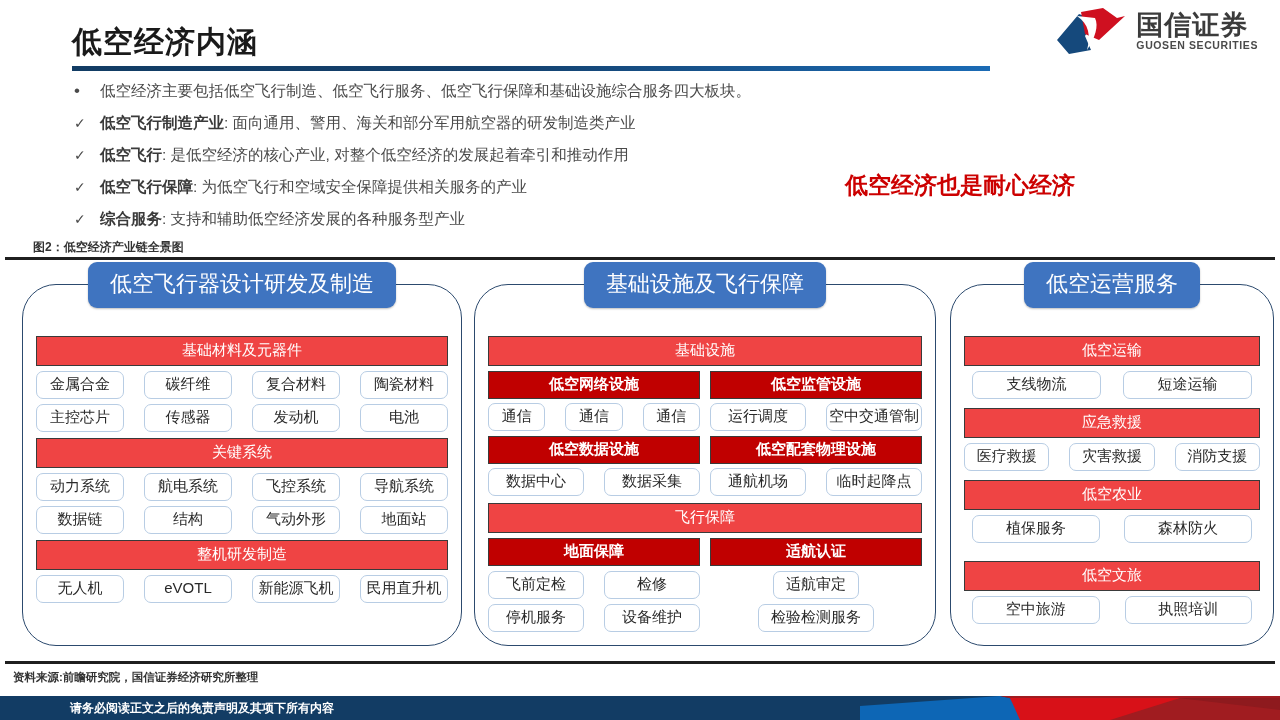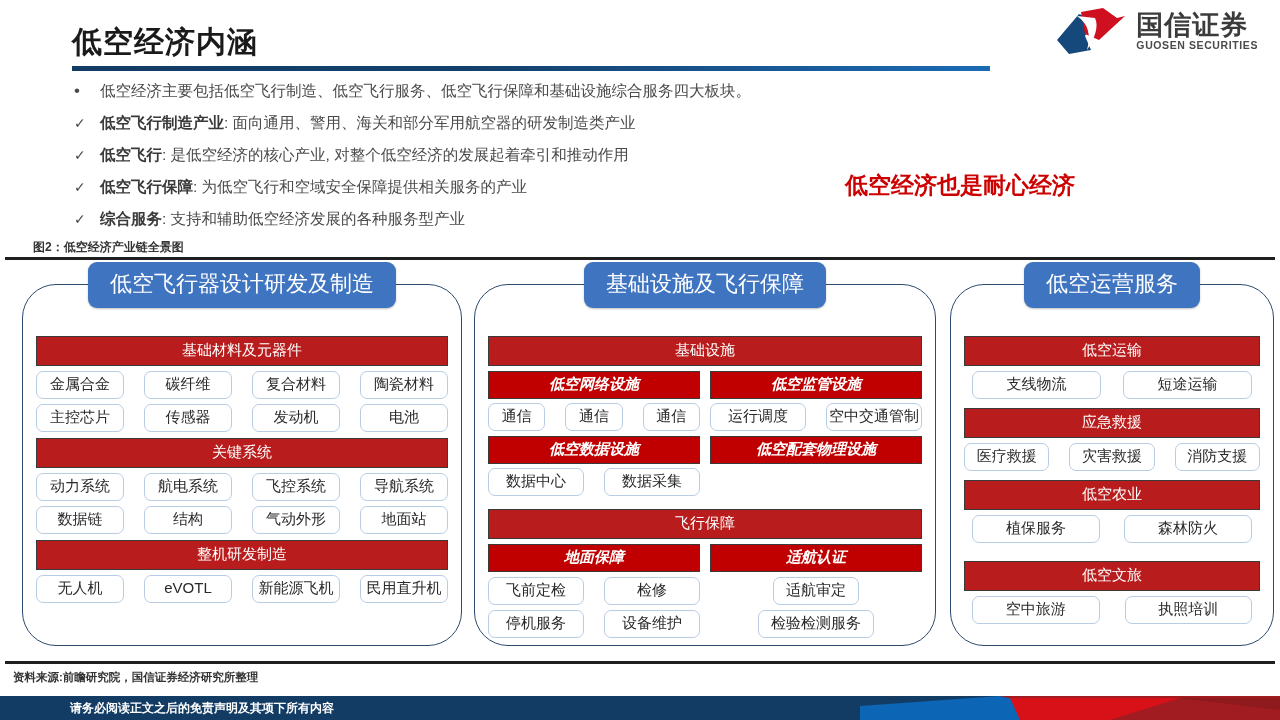--- a/index.html
+++ b/index.html
@@ -62,29 +62,28 @@
   .col-badge{
     position:absolute; top:-22px; left:50%; transform:translateX(-50%);
     background:#3f74c0; border-radius:9px;
     color:#ffffff; font-size:22px; font-weight:normal;
     padding:7px 22px 9px; white-space:nowrap; z-index:5;
     box-shadow:0 1px 2px rgba(0,0,0,.25);
   }
   .col-body{ position:absolute; left:0; right:0; top:52px; bottom:10px; padding:0 14px; }
 
   .band{
-    background:#b91c1c; border:1.4px solid #3a3a3a;
+    background:#ef4444; border:1.4px solid #3a3a3a;
     color:#fff; font-size:15px; text-align:center;
     padding:4px 0 5px; margin-bottom:5px;
   }
   .rband{
     background:#c00000; border:1.4px solid #3a3a3a;
     color:#fff; font-size:15px; font-weight:bold; text-align:center;
     padding:3px 0 4px;
-    font-style:italic;
   }
   .chips{ display:flex; gap:20px; margin-bottom:5px; }
   .chips.wrapgap{ margin-bottom:6px; }
   .chip{
     flex:1; border:1.3px solid #b8cde4; border-radius:7px; background:#fff;
     text-align:center; font-size:15px; color:#2a2a2a;
     padding:3px 2px 4px; white-space:nowrap;
   }
   .chip.auto{ flex:0 0 auto; padding-left:12px; padding-right:12px; }
 
@@ -216,24 +215,28 @@
             <span class="chip">数据采集</span>
           </div>
         </div>
         <div>
           <div class="rband">低空监管设施</div>
           <div class="chips" style="margin-top:4px">
             <span class="chip">运行调度</span>
             <span class="chip">空中交通管制</span>
           </div>
           <div class="rband">低空配套物理设施</div>
+          <div class="chips" style="margin-top:4px">
+            <span class="chip">通航机场</span>
+            <span class="chip">临时起降点</span>
+          </div>
         </div>
       </div>
 
-      <div class="band" style="margin-top:8px">飞行保障</div>
+      <div class="band" style="margin-top:2px">飞行保障</div>
 
       <div class="split">
         <div>
           <div class="rband">地面保障</div>
           <div class="chips" style="margin-top:5px">
             <span class="chip">飞前定检</span>
             <span class="chip">检修</span>
           </div>
           <div class="chips">
             <span class="chip">停机服务</span>

